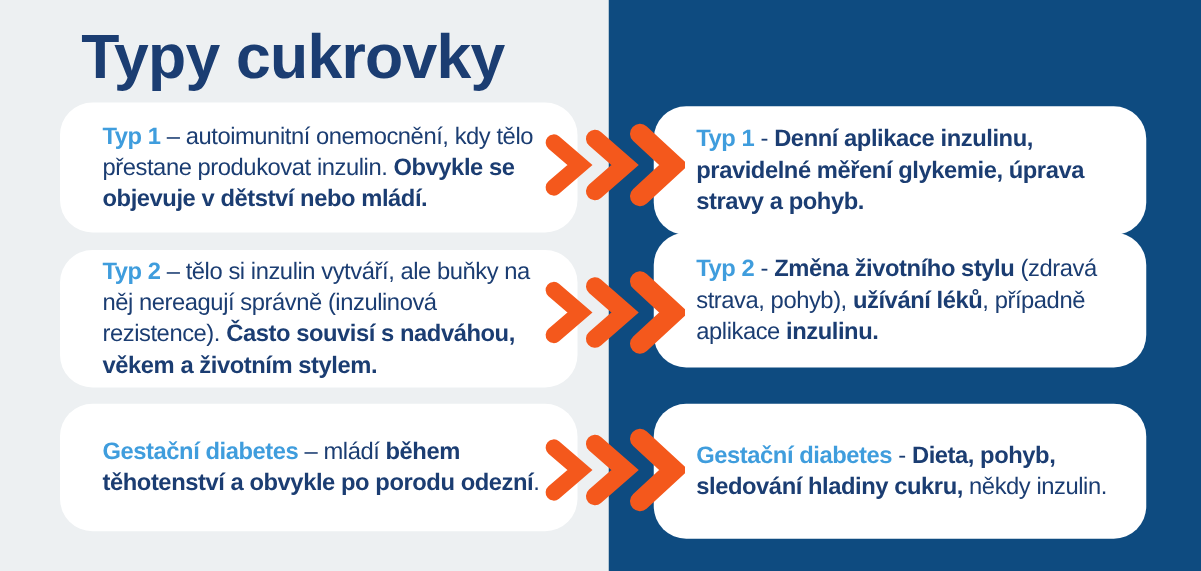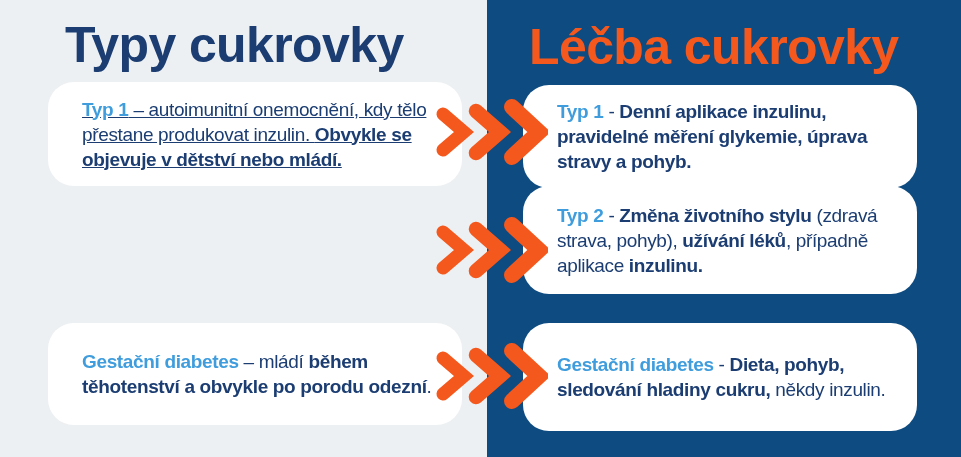--- a/index.html
+++ b/index.html
@@ -33,21 +33,21 @@
     border-radius: 26px;
     display: flex; align-items: center;
     box-sizing: border-box;
     color: var(--navy, #1b3d72);
     font-size: 19px; line-height: 25px; letter-spacing: -0.35px;
     z-index: 1;
   }
   .card .inner { width: 100%; }
   .l { left: 48px;  width: 414px; padding: 6px 16px 6px 34px; }
   .r { left: 523px; width: 394px; padding: 6px 28px 6px 34px; }
-  .l1 { top: 82px;  height: 104px; text-decoration: underline; }
+  .l1 { top: 82px;  height: 104px; }
   .l2 { top: 200px; height: 110px; }
   .l3 { top: 323px; height: 102px; }
   .r1 { top: 85px;  height: 103px; }
   .r2 { top: 186px; height: 108px; }
   .r3 { top: 323px; height: 108px; }
 
   .seg-accent { color: var(--accent, #3f9ddd); font-weight: 700; }
   .seg-bold   { font-weight: 700; }
   .seg-regular{ font-weight: 400; }
 
@@ -66,24 +66,26 @@
 </style>
 </head>
 <body>
 
 <div class="stage">
 
   <div class="panel-right"></div>
 
   <h1 class="title title-left">Typy cukrovky</h1>
 
-  <h1 class="title title-right">Léčba cukrovky</h1>
 
   <div class="card l l1">
     <div class="inner"><span class="seg-accent">Typ 1</span><span class="seg-regular"> – autoimunitní onemocnění, kdy tělo přestane produkovat inzulin. </span><span class="seg-bold">Obvykle se objevuje v dětství nebo mládí.</span></div>
+  </div>
+  <div class="card l l2">
+    <div class="inner"><span class="seg-accent">Typ 2</span><span class="seg-regular"> – tělo si inzulin vytváří, ale buňky na něj nereagují správně (inzulinová rezistence). </span><span class="seg-bold">Často souvisí s nadváhou, věkem a životním stylem.</span></div>
   </div>
   <div class="card l l3">
     <div class="inner"><span class="seg-accent">Gestační diabetes</span><span class="seg-regular"> – mládí </span><span class="seg-bold">během těhotenství a obvykle po porodu odezní</span><span class="seg-regular">.</span></div>
   </div>
 
   <div class="card r r1">
     <div class="inner"><span class="seg-accent">Typ 1</span><span class="seg-regular"> - </span><span class="seg-bold">Denní aplikace inzulinu, pravidelné měření glykemie, úprava stravy a pohyb.</span></div>
   </div>
   <div class="card r r2">
     <div class="inner"><span class="seg-accent">Typ 2</span><span class="seg-regular"> - </span><span class="seg-bold">Změna životního stylu</span><span class="seg-regular"> (zdravá strava, pohyb), </span><span class="seg-bold">užívání léků</span><span class="seg-regular">, případně aplikace </span><span class="seg-bold">inzulinu.</span></div>

